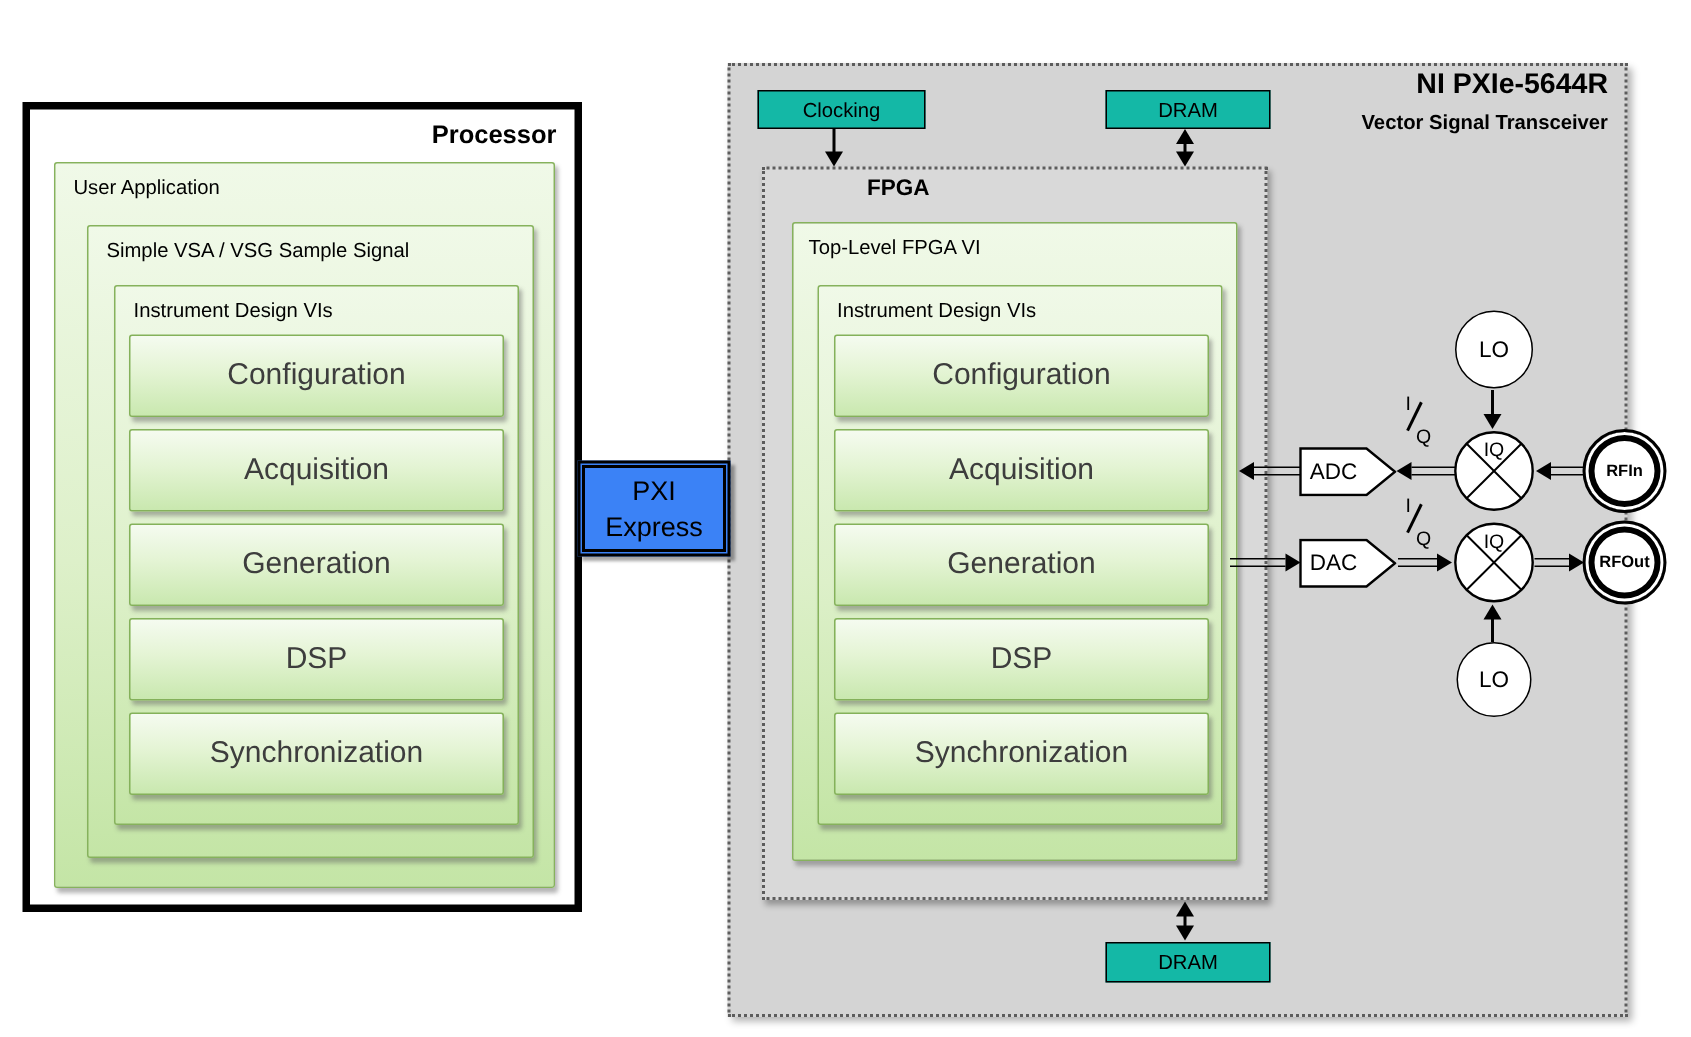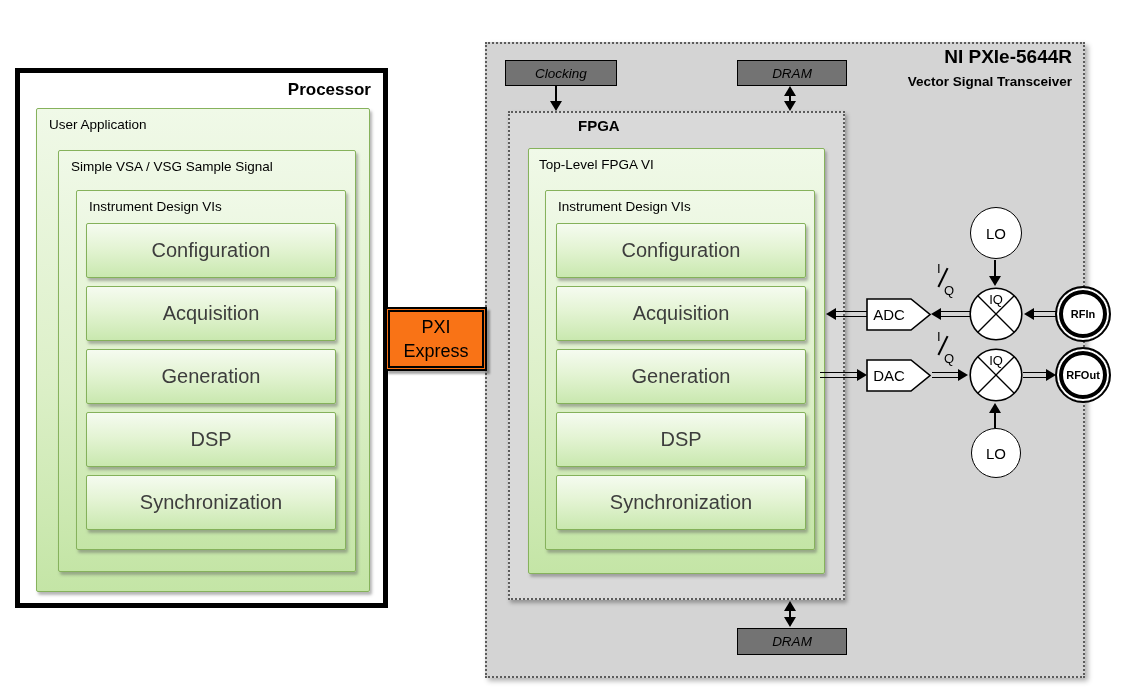--- a/index.html
+++ b/index.html
@@ -25,33 +25,33 @@
                  border:1.5px solid #86b25c; border-radius:2px; box-shadow:2px 3px 3px rgba(90,90,90,0.45); }
   .panel-label { position:absolute; left:12px; top:8px; font-size:13.5px; font-weight:normal; white-space:nowrap; }
 
   .block-btn { position:absolute; width:250px; height:55px; border:1.5px solid #84b15a; border-radius:2px;
                background:linear-gradient(180deg,#f5fbf0 0%,#e4f4d4 45%,#c9e8af 100%);
                box-shadow:2px 3px 3px rgba(90,90,90,0.45);
                display:flex; align-items:center; justify-content:center;
                font-size:20px; color:#3d3d3d; }
 
   
-  .pxi-box { left:385px; top:307px; width:102px; height:64px; background:#f97316; border:5px double #000;
+  .pxi-box { left:385px; top:307px; width:102px; height:64px; background:#3b82f6; border:5px double #000;
              box-shadow:3px 3px 2px rgba(0,0,0,0.35); display:flex; align-items:center; justify-content:center;
              text-align:center; font-size:18px; line-height:1.35; z-index:30; }
 
   
   .device-box { left:485px; top:42px; width:600px; height:636px; background:#d4d4d4;
                 border:2.5px dotted #5c5c5c; box-shadow:3px 3px 5px rgba(0,0,0,0.30);
                 z-index:1; }
   .device-title { position:absolute; top:46px; right:55px; font-size:19px; font-weight:bold; z-index:5; }
   .device-subtitle { position:absolute; top:74px; right:55px; font-size:13.5px; font-weight:bold; z-index:5; }
 
-  .white-tag { position:absolute; background:#737373; border:1.8px solid #000; display:flex; align-items:center;
-               justify-content:center; font-size:13.5px; z-index:6;font-style:italic; }
+  .white-tag { position:absolute; background:#14b8a6; border:1.8px solid #000; display:flex; align-items:center;
+               justify-content:center; font-size:13.5px; z-index:6; }
 
   .fpga-box { left:508px; top:111px; width:337px; height:489px; background:#d9d9d9;
               border:2.5px dotted #5c5c5c; box-shadow:2px 3px 4px rgba(0,0,0,0.30); z-index:2; }
   .fpga-label { position:absolute; left:578px; top:117px; font-size:15px; font-weight:bold; z-index:6; }
 
   .iq-frac { position:absolute; width:24px; height:38px; font-size:13px; z-index:8; }
   .iq-frac .i { position:absolute; left:4px; top:-2px; }
   .iq-frac .q { position:absolute; left:11px; top:20px; }
   .iq-frac .slash { position:absolute; left:9px; top:4px; width:1.5px; height:21px; background:#000; transform:rotate(26deg); }
 

